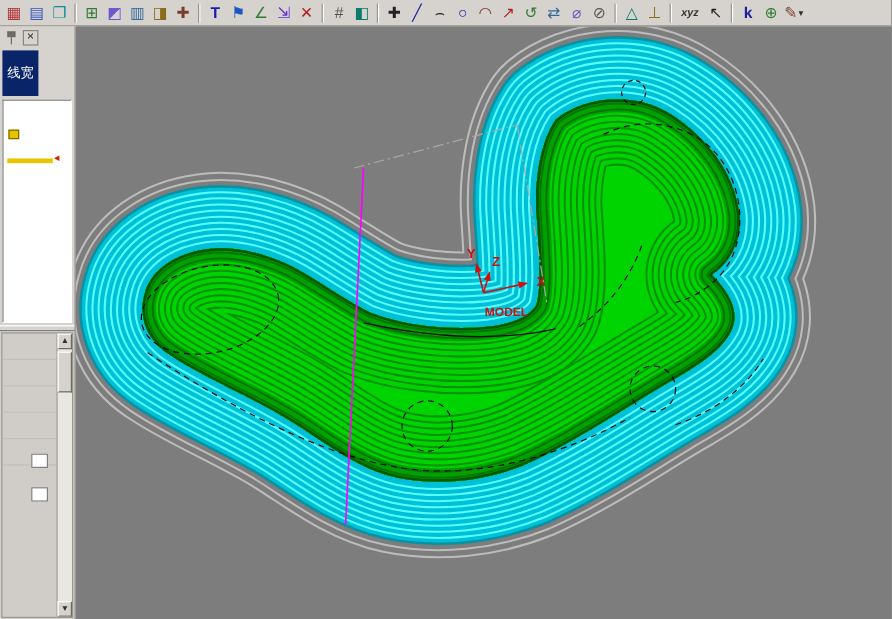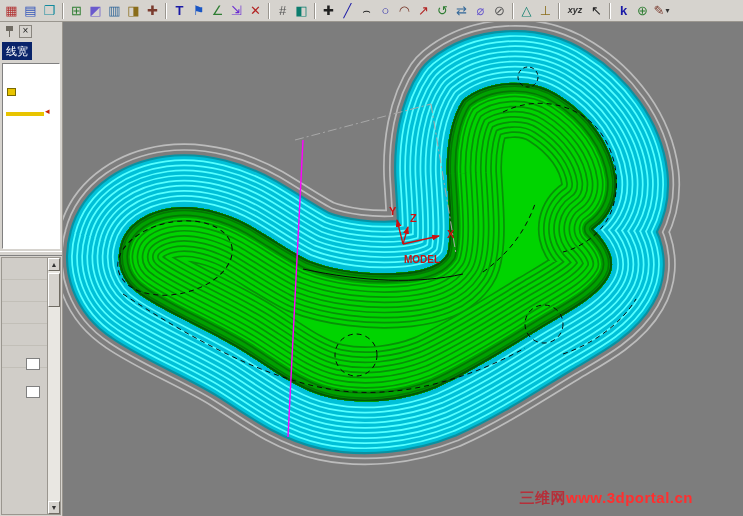--- a/index.html
+++ b/index.html
@@ -14,21 +14,21 @@
   .tsep{width:2px;height:16px;border-left:1px solid #9a968f;border-right:1px solid #ffffff;margin:0 3px;}
   
   .main{flex:1;display:flex;min-height:0;}
   
   .sidebar{width:63px;flex:0 0 63px;background:#d6d3ce;display:flex;flex-direction:column;border-right:1px solid #9a968f;}
   .panel-head{height:18px;flex:0 0 18px;display:flex;align-items:center;gap:4px;padding:2px 4px;}
   .pin{width:11px;height:13px;position:relative;}
   .pin::before{content:"";position:absolute;left:2px;top:1px;width:7px;height:5px;background:#6f6b63;}
   .pin::after{content:"";position:absolute;left:5px;top:6px;width:1px;height:6px;background:#6f6b63;}
   .closex{width:13px;height:13px;border:1px solid #8a867f;background:#d6d3ce;font-size:10px;line-height:10px;text-align:center;color:#222;}
-  .tab-sel{margin:2px 2px 1px 2px;background:#0a246a;color:#fff;font-size:11px;line-height:14px;padding:2px 4px;width:fit-content;white-space:nowrap;}
+  .tab-sel{margin:2px 2px 1px 2px;background:#0a246a;color:#fff;font-size:11px;line-height:14px;padding:12px 4px;width:fit-content;white-space:nowrap;}
   .white-box{flex:0 0 186px;margin:2px;background:#ffffff;border:1px solid;border-color:#808080 #ffffff #ffffff #808080;position:relative;}
   .chip{position:absolute;left:4px;top:24px;width:9px;height:8px;background:#e8c400;border:1px solid #7a6a00;}
   .yline{position:absolute;left:3px;top:48px;width:38px;height:4px;background:#e8c400;}
   .ycap{position:absolute;left:42px;top:42px;color:#cc2200;font-size:9px;}
   .splitter{height:5px;flex:0 0 5px;border-top:1px solid #ffffff;border-bottom:1px solid #808080;}
   .lower{flex:1;position:relative;background:#d0cdc8;border:1px solid #9a968f;margin:1px;overflow:hidden;}
   .lrow{height:22px;border-bottom:1px solid #c2bfb8;}
   .cell{position:absolute;width:14px;height:12px;background:#ffffff;border:1px solid #808080;}
   .cell.c1{left:24px;top:100px;}
   .cell.c2{left:24px;top:128px;}
@@ -277,19 +277,16 @@
           <path class="axis-stroke" d="M340,222 L334,198" fill="none" stroke-width="1.3" marker-end="url(#axarrow)" stroke="#cc1111"></path>
           <path class="axis-stroke" d="M340,222 L345,205" fill="none" stroke-width="1.3" marker-end="url(#axarrow)" stroke="#cc1111"></path>
           <path class="axis-stroke" d="M340,222 L376,214" fill="none" stroke-width="1.3" marker-end="url(#axarrow)" stroke="#cc1111"></path>
           <text class="axis-text" x="326" y="193" fill="#cc1111">Y</text>
           <text class="axis-text" x="347" y="200" fill="#cc1111">Z</text>
           <text class="axis-text" x="384" y="216" fill="#cc1111">X</text>
           <text class="axis-text axis-model" x="341" y="241" fill="#cc1111">MODEL</text>
         </g>
       </svg>
 
-      <div class="watermark">
-        <span id="wm-site" style="color: rgb(181, 48, 58);">三维网</span><span id="wm-url" style="color: rgb(255, 47, 47);">www.3dportal.cn</span>
-      </div>
     </div>
 
   </div>
 </div>
 
 </body></html>

